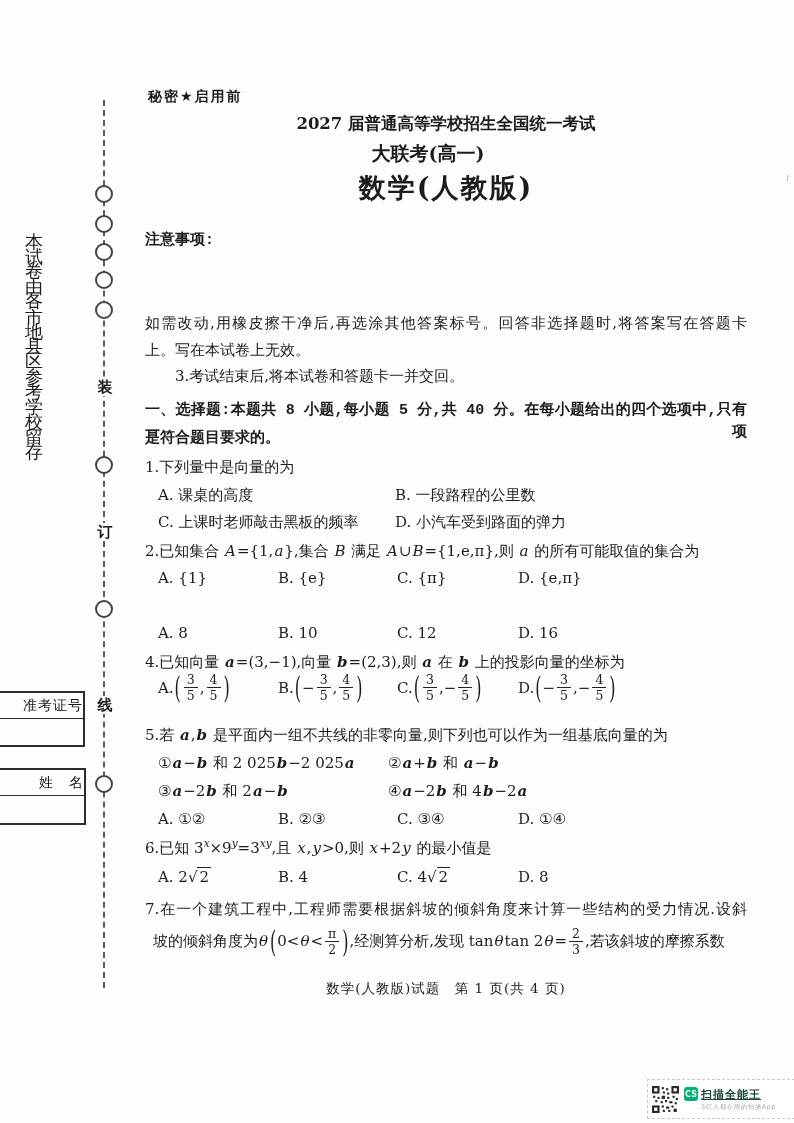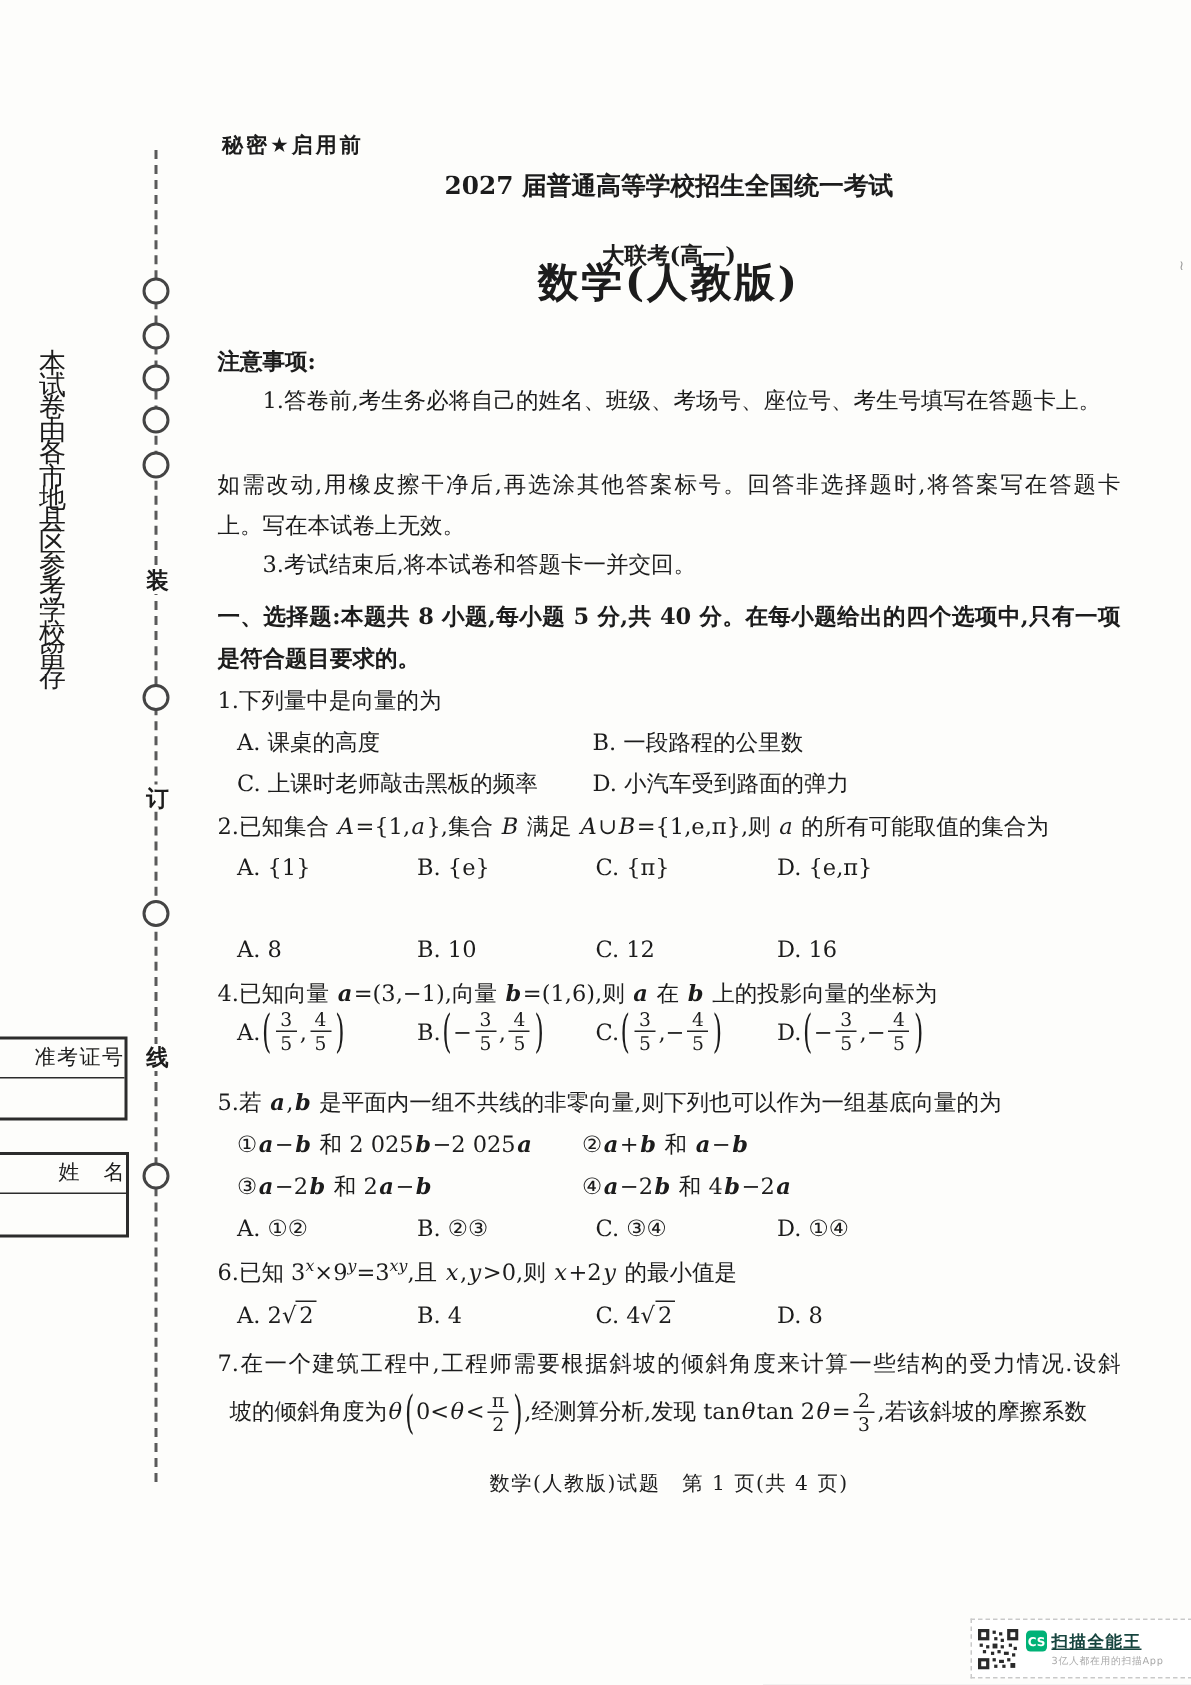--- a/index.html
+++ b/index.html
@@ -12,26 +12,26 @@
   .bind-char{position:absolute;left:96px;width:18px;font-size:15px;font-weight:bold;background:#fdfdfb;
              text-align:center;line-height:18px;}
   .side-text{position:absolute;left:22px;top:218px;width:22px;font-size:18px;letter-spacing:15px;
              writing-mode:vertical-lr;text-orientation:upright;font-weight:500;}
   .idbox{position:absolute;border:2px solid #2c2c2c;background:#fdfdfb;}
   .idbox .lbl{display:block;height:25px;line-height:25px;border-bottom:1.5px solid #2c2c2c;
               font-size:14px;text-align:right;letter-spacing:1px;}
   
   .secret{position:absolute;left:148px;top:88px;font-size:14px;font-weight:bold;letter-spacing:2px;}
   .t1{position:absolute;left:145px;top:113px;width:602px;text-align:center;font-size:16.5px;font-weight:bold;}
-  .t2{position:absolute;left:145px;top:141px;width:602px;text-align:center;font-size:15px;font-weight:bold;margin-top:20px;}
+  .t2{position:absolute;left:127px;top:141px;width:602px;text-align:center;font-size:19px;font-weight:bold;}
   .subject{position:absolute;left:145px;top:170px;width:602px;text-align:center;font-size:27px;font-weight:bold;letter-spacing:2px;}
   
   .content{position:absolute;left:145px;top:0;width:602px;height:1123px;}
   .row{position:absolute;left:0;width:602px;height:22px;font-size:15px;line-height:22px;white-space:nowrap;}
-  .bold{font-weight:bold;}
+  .bold{font-weight:bold;font-family:Liberation Mono, monospace;}
   .jl{white-space:normal;text-align:justify;text-align-last:justify;}
   .ind{padding-left:30px;width:572px;}
   .oc{position:absolute;top:0;}
   .c1{left:13px}.c2{left:133px}.c3{left:252px}.c4{left:373px}
   .q1b{left:250px}.q5b{left:243px}
   .mrow{display:flex;align-items:center;height:44px;line-height:normal;}
   .mrow .oc{position:absolute;display:inline-flex;align-items:center;}
   
   .mi{font-style:italic;font-family:"DejaVu Serif",serif;padding:0 1px;}
   .mb{font-style:italic;font-weight:bold;font-family:"DejaVu Serif",serif;padding:0 1px;}
@@ -85,21 +85,20 @@
     <span class="lbl">姓　名</span>
   </div>
 
   <div class="secret">秘密★启用前</div>
   <div class="t1">2027 届普通高等学校招生全国统一考试</div>
   <div class="t2">大联考(高一)</div>
   <div class="subject">数学(人教版)</div>
 
   <div class="content">
     <div class="row bold" style="top:230px">注意事项:</div>
-    <div class="row ind" style="top:256px">1.答卷前,考生务必将自己的姓名、班级、考场号、座位号、考生号填写在答题卡上。</div>
     <div class="row jl" style="top:312px">如需改动,用橡皮擦干净后,再选涂其他答案标号。回答非选择题时,将答案写在答题卡</div>
     <div class="row" style="top:339px">上。写在本试卷上无效。</div>
     <div class="row ind" style="top:365px">3.考试结束后,将本试卷和答题卡一并交回。</div>
 
     <div class="row bold jl" style="top:400px">一、选择题:本题共 8 小题,每小题 5 分,共 40 分。在每小题给出的四个选项中,只有一项</div>
     <div class="row bold" style="top:428px">是符合题目要求的。</div>
 
     <div class="row" style="top:456px">1.下列量中是向量的为</div>
     <div class="row" style="top:511px">
       <span class="oc c1">C. 上课时老师敲击黑板的频率</span>
@@ -118,21 +117,21 @@
       <span class="oc c4">D. {e,π}</span>
     </div>
 
     <div class="row" style="top:622px">
       <span class="oc c1">A. 8</span>
       <span class="oc c2">B. 10</span>
       <span class="oc c3">C. 12</span>
       <span class="oc c4">D. 16</span>
     </div>
 
-    <div class="row" style="top:651px"><span class="mt">4.已知向量 </span><span class="mb">a</span><span class="mt">=(3,−1),向量 </span><span class="mb">b</span><span class="mt">=(1,6),则 </span><span class="mb">a</span><span class="mt"> 在 </span><span class="mb">b</span><span class="mt"> 上的投影向量的坐标为</span></div>
+    <div class="row" style="top:651px"><span class="mt">4.已知向量 </span><span class="mb">a</span><span class="mt">=(3,−1),向量 </span><span class="mb">b</span><span class="mt">=(2,3),则 </span><span class="mb">a</span><span class="mt"> 在 </span><span class="mb">b</span><span class="mt"> 上的投影向量的坐标为</span></div>
     <div class="row mrow" style="top:672px">
       <span class="oc c1">
           <span class="mt">A.</span>
           <span class="bigp">(</span>
           <span class="frac">
             <span class="fn">3</span>
             <span class="fd">5</span>
           </span>
           <span class="mt">,</span>
           <span class="frac">

